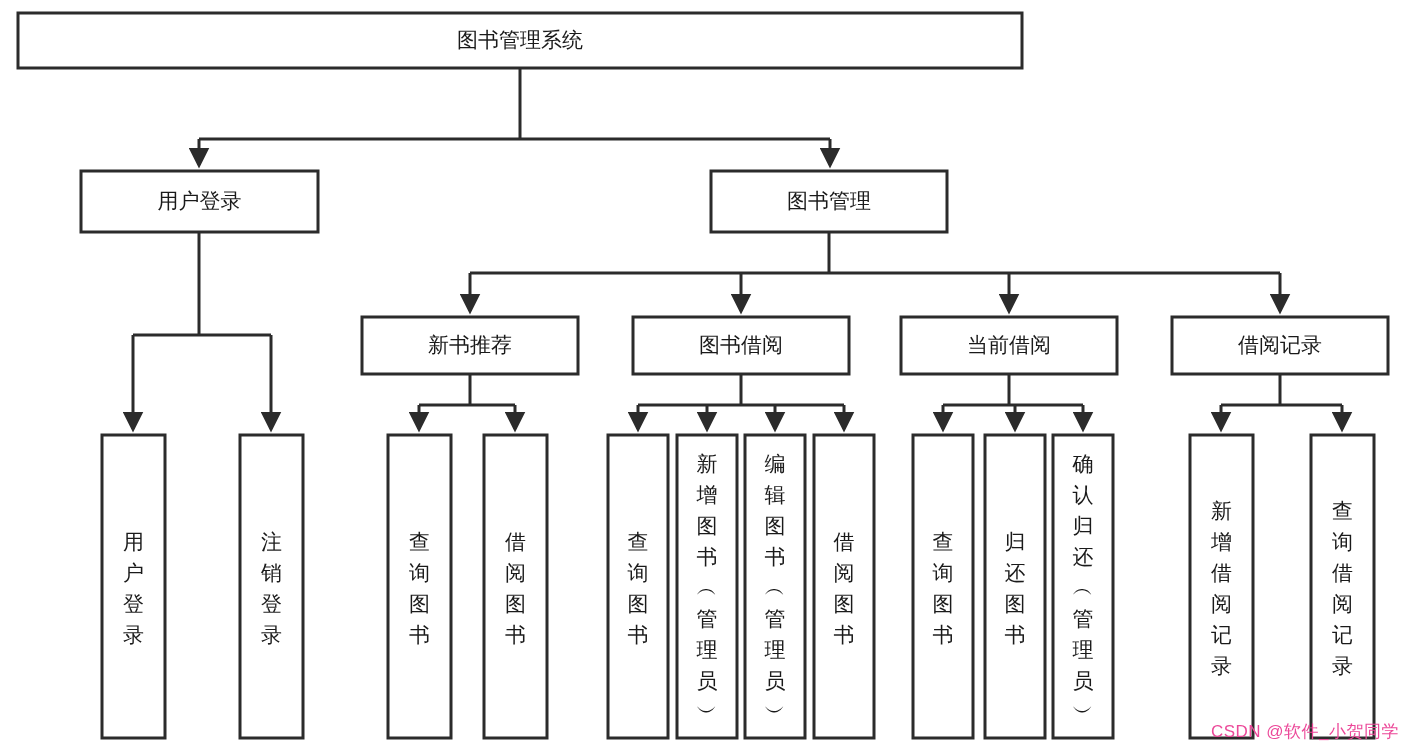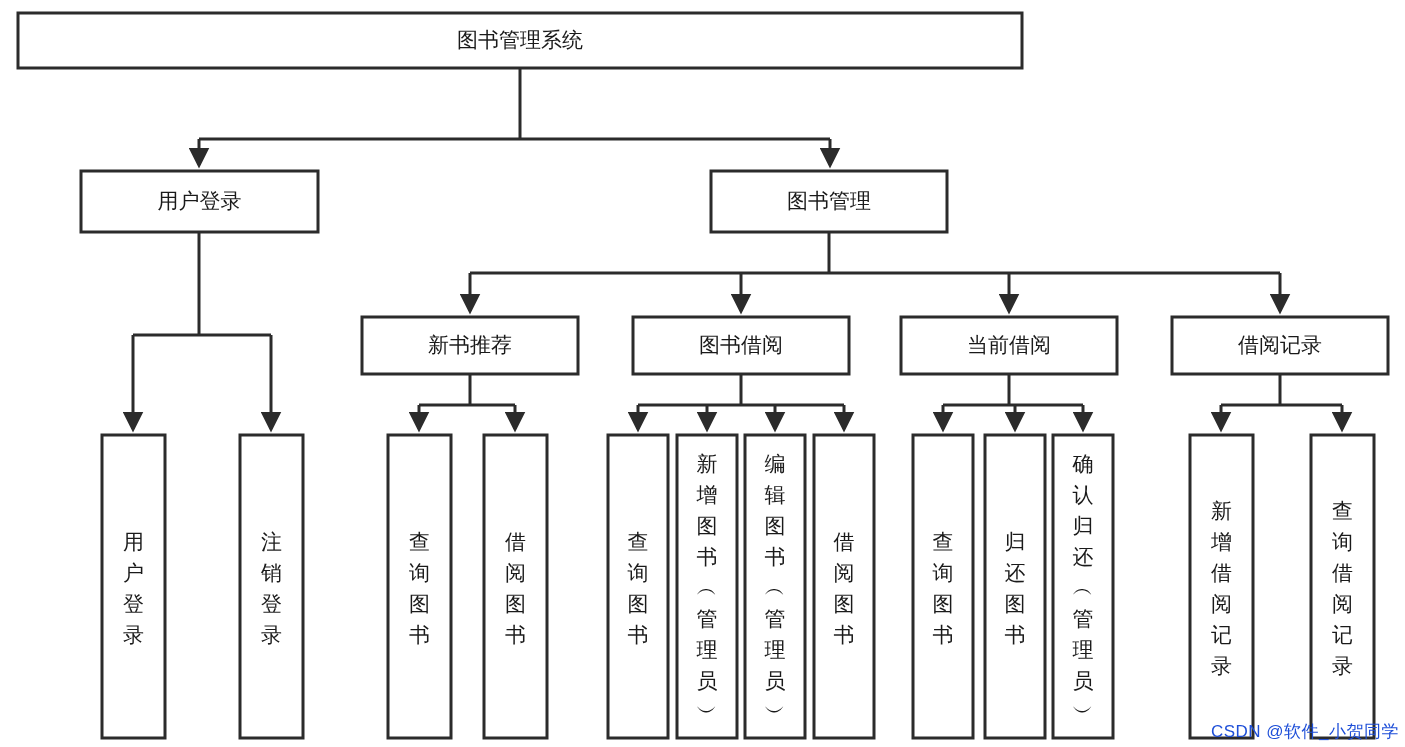--- a/index.html
+++ b/index.html
@@ -54,21 +54,21 @@
     font-size: 21px;
     fill: #1a1a1a;
     text-anchor: middle;
   }
   .watermark {
     position: absolute;
     right: 6px;
     bottom: 4px;
     font-family: "Liberation Sans", "DejaVu Sans", sans-serif;
     font-size: 17px;
-    color: #1d4ed8;
+    color: #ec4899;
     letter-spacing: 0.5px;
     white-space: nowrap;
     user-select: none;
   }
 </style>
 </head>
 <body>
 
 <div id="diagram-root">
 

